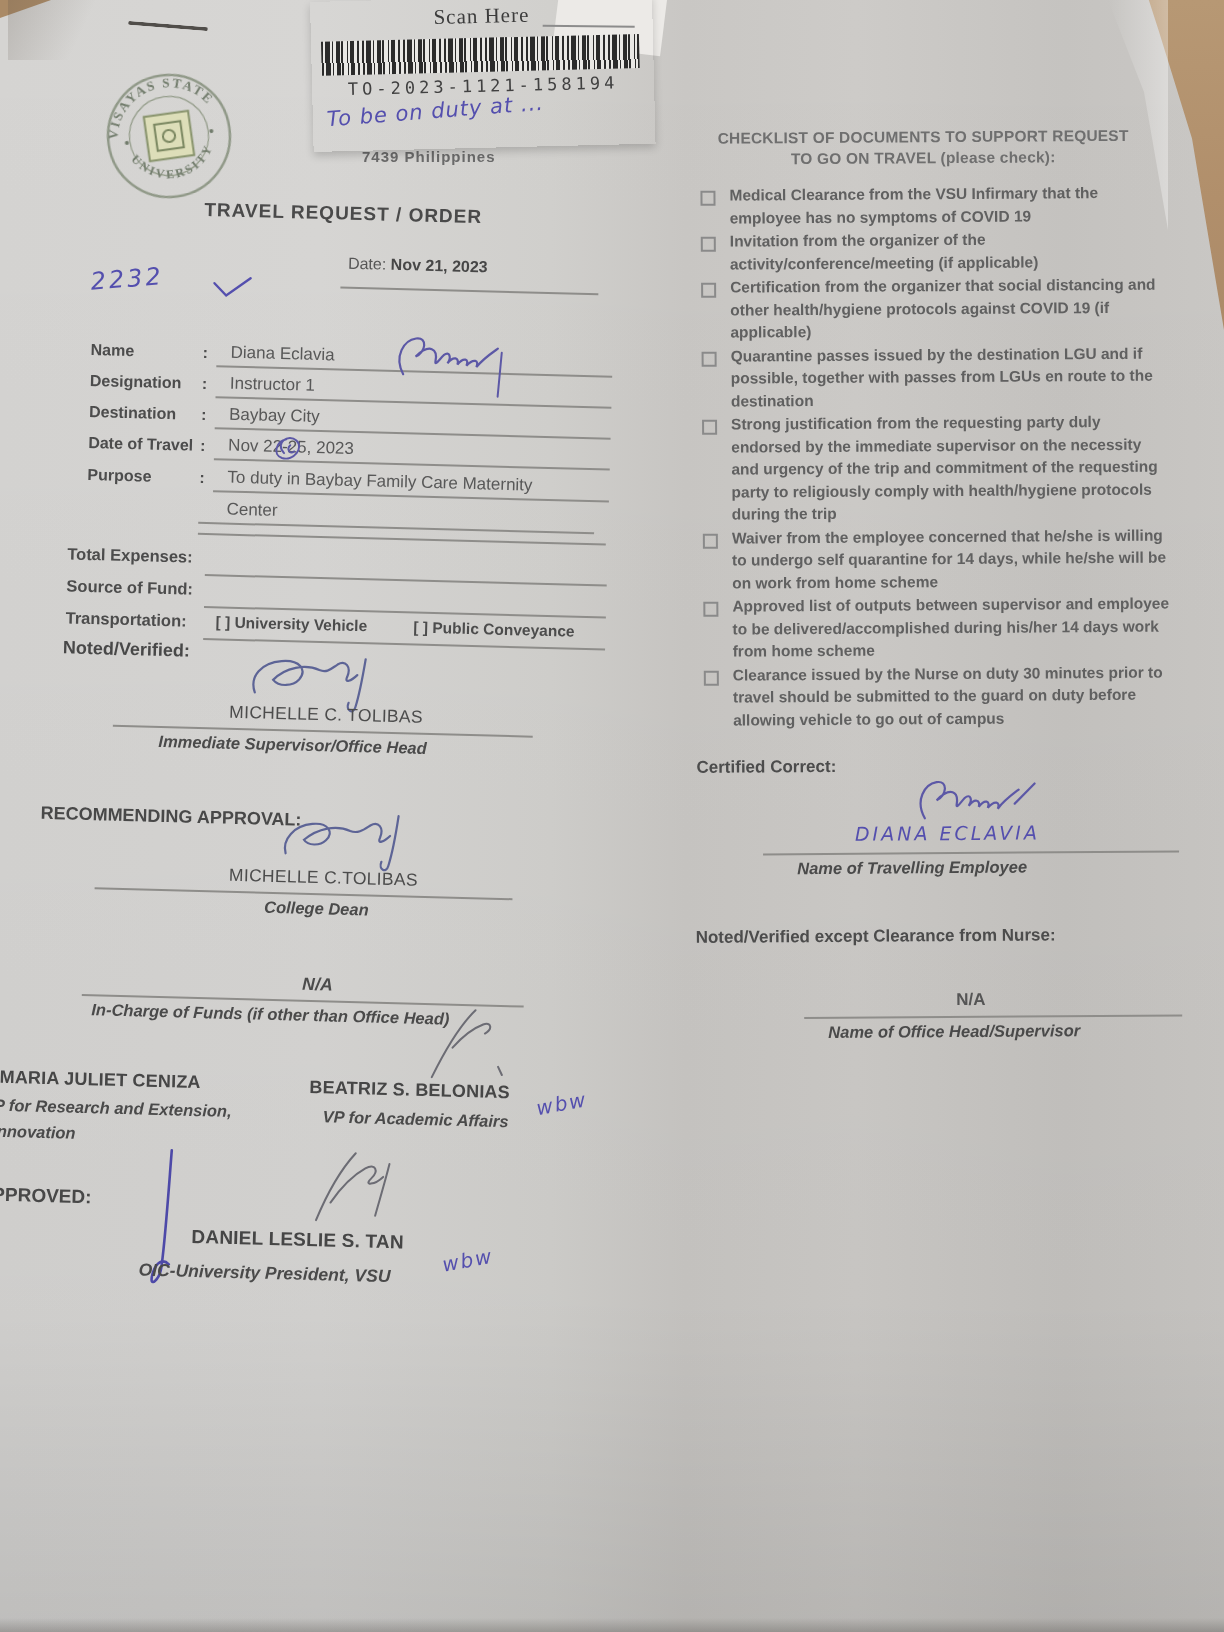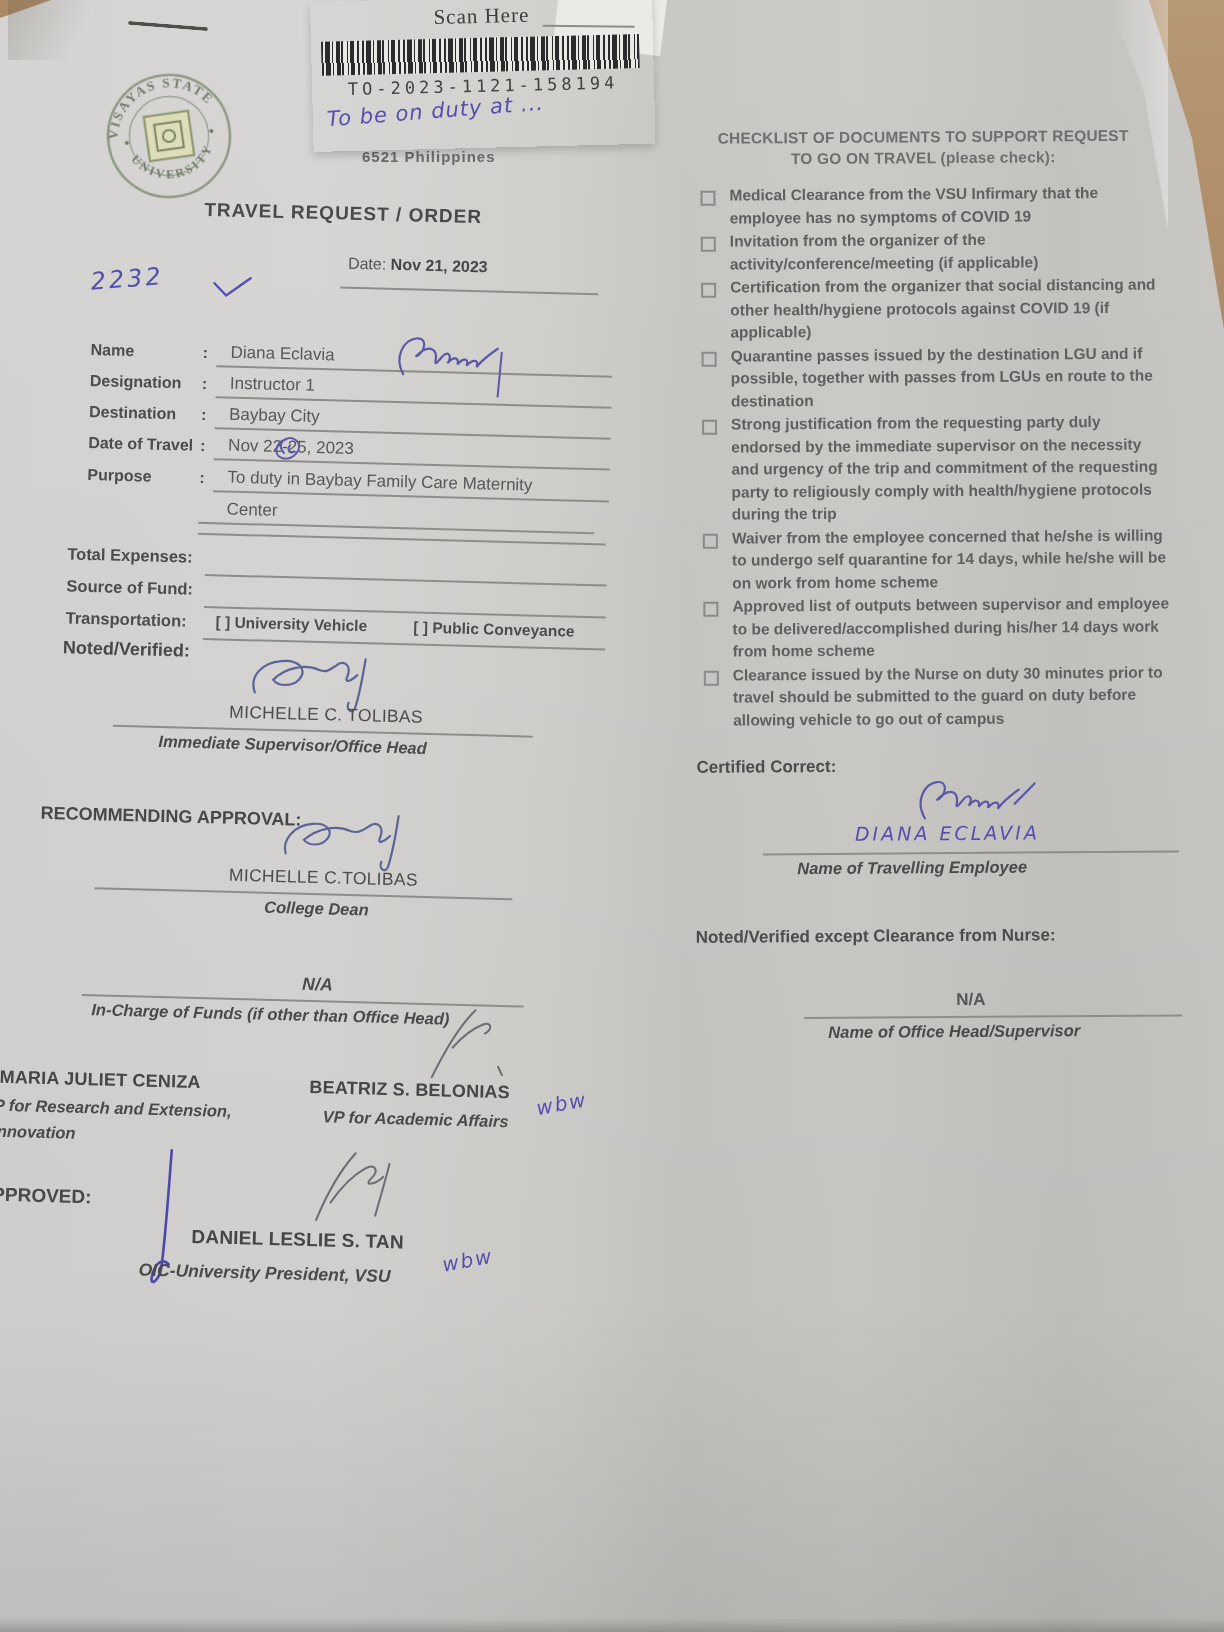--- a/index.html
+++ b/index.html
@@ -96,21 +96,21 @@
   <text font-size="12" font-weight="bold" fill="#64705e" letter-spacing="2.5" font-family="Liberation Serif,serif">
     <textPath href="#sealBot" startOffset="8%">UNIVERSITY</textPath>
   </text>
   <rect x="43" y="43" width="44" height="44" fill="#dfe0b6" stroke="#7d8a5e" stroke-width="2"></rect>
   <rect x="52" y="52" width="26" height="26" fill="none" stroke="#6f7d52" stroke-width="2"></rect>
   <circle cx="65" cy="65" r="6" fill="none" stroke="#6f7d52" stroke-width="2"></circle>
   <circle cx="23" cy="66" r="2" fill="#64705e"></circle>
   <circle cx="107" cy="66" r="2" fill="#64705e"></circle>
 </svg>
 
-<div class="abs address-partial">6521   Philippines</div>
+<div class="abs address-partial">7439   Philippines</div>
 
 <div class="abs sticker-flap"></div>
 <div class="abs sticker">
   <div class="abs scan-here">Scan Here</div>
   <div class="abs scan-line"></div>
   <div class="abs barcode"></div>
   <div class="abs barcode-code">TO-2023-1121-158194</div>
   <div class="abs hand sticker-note">To be on duty at ...</div>
 </div>
 

